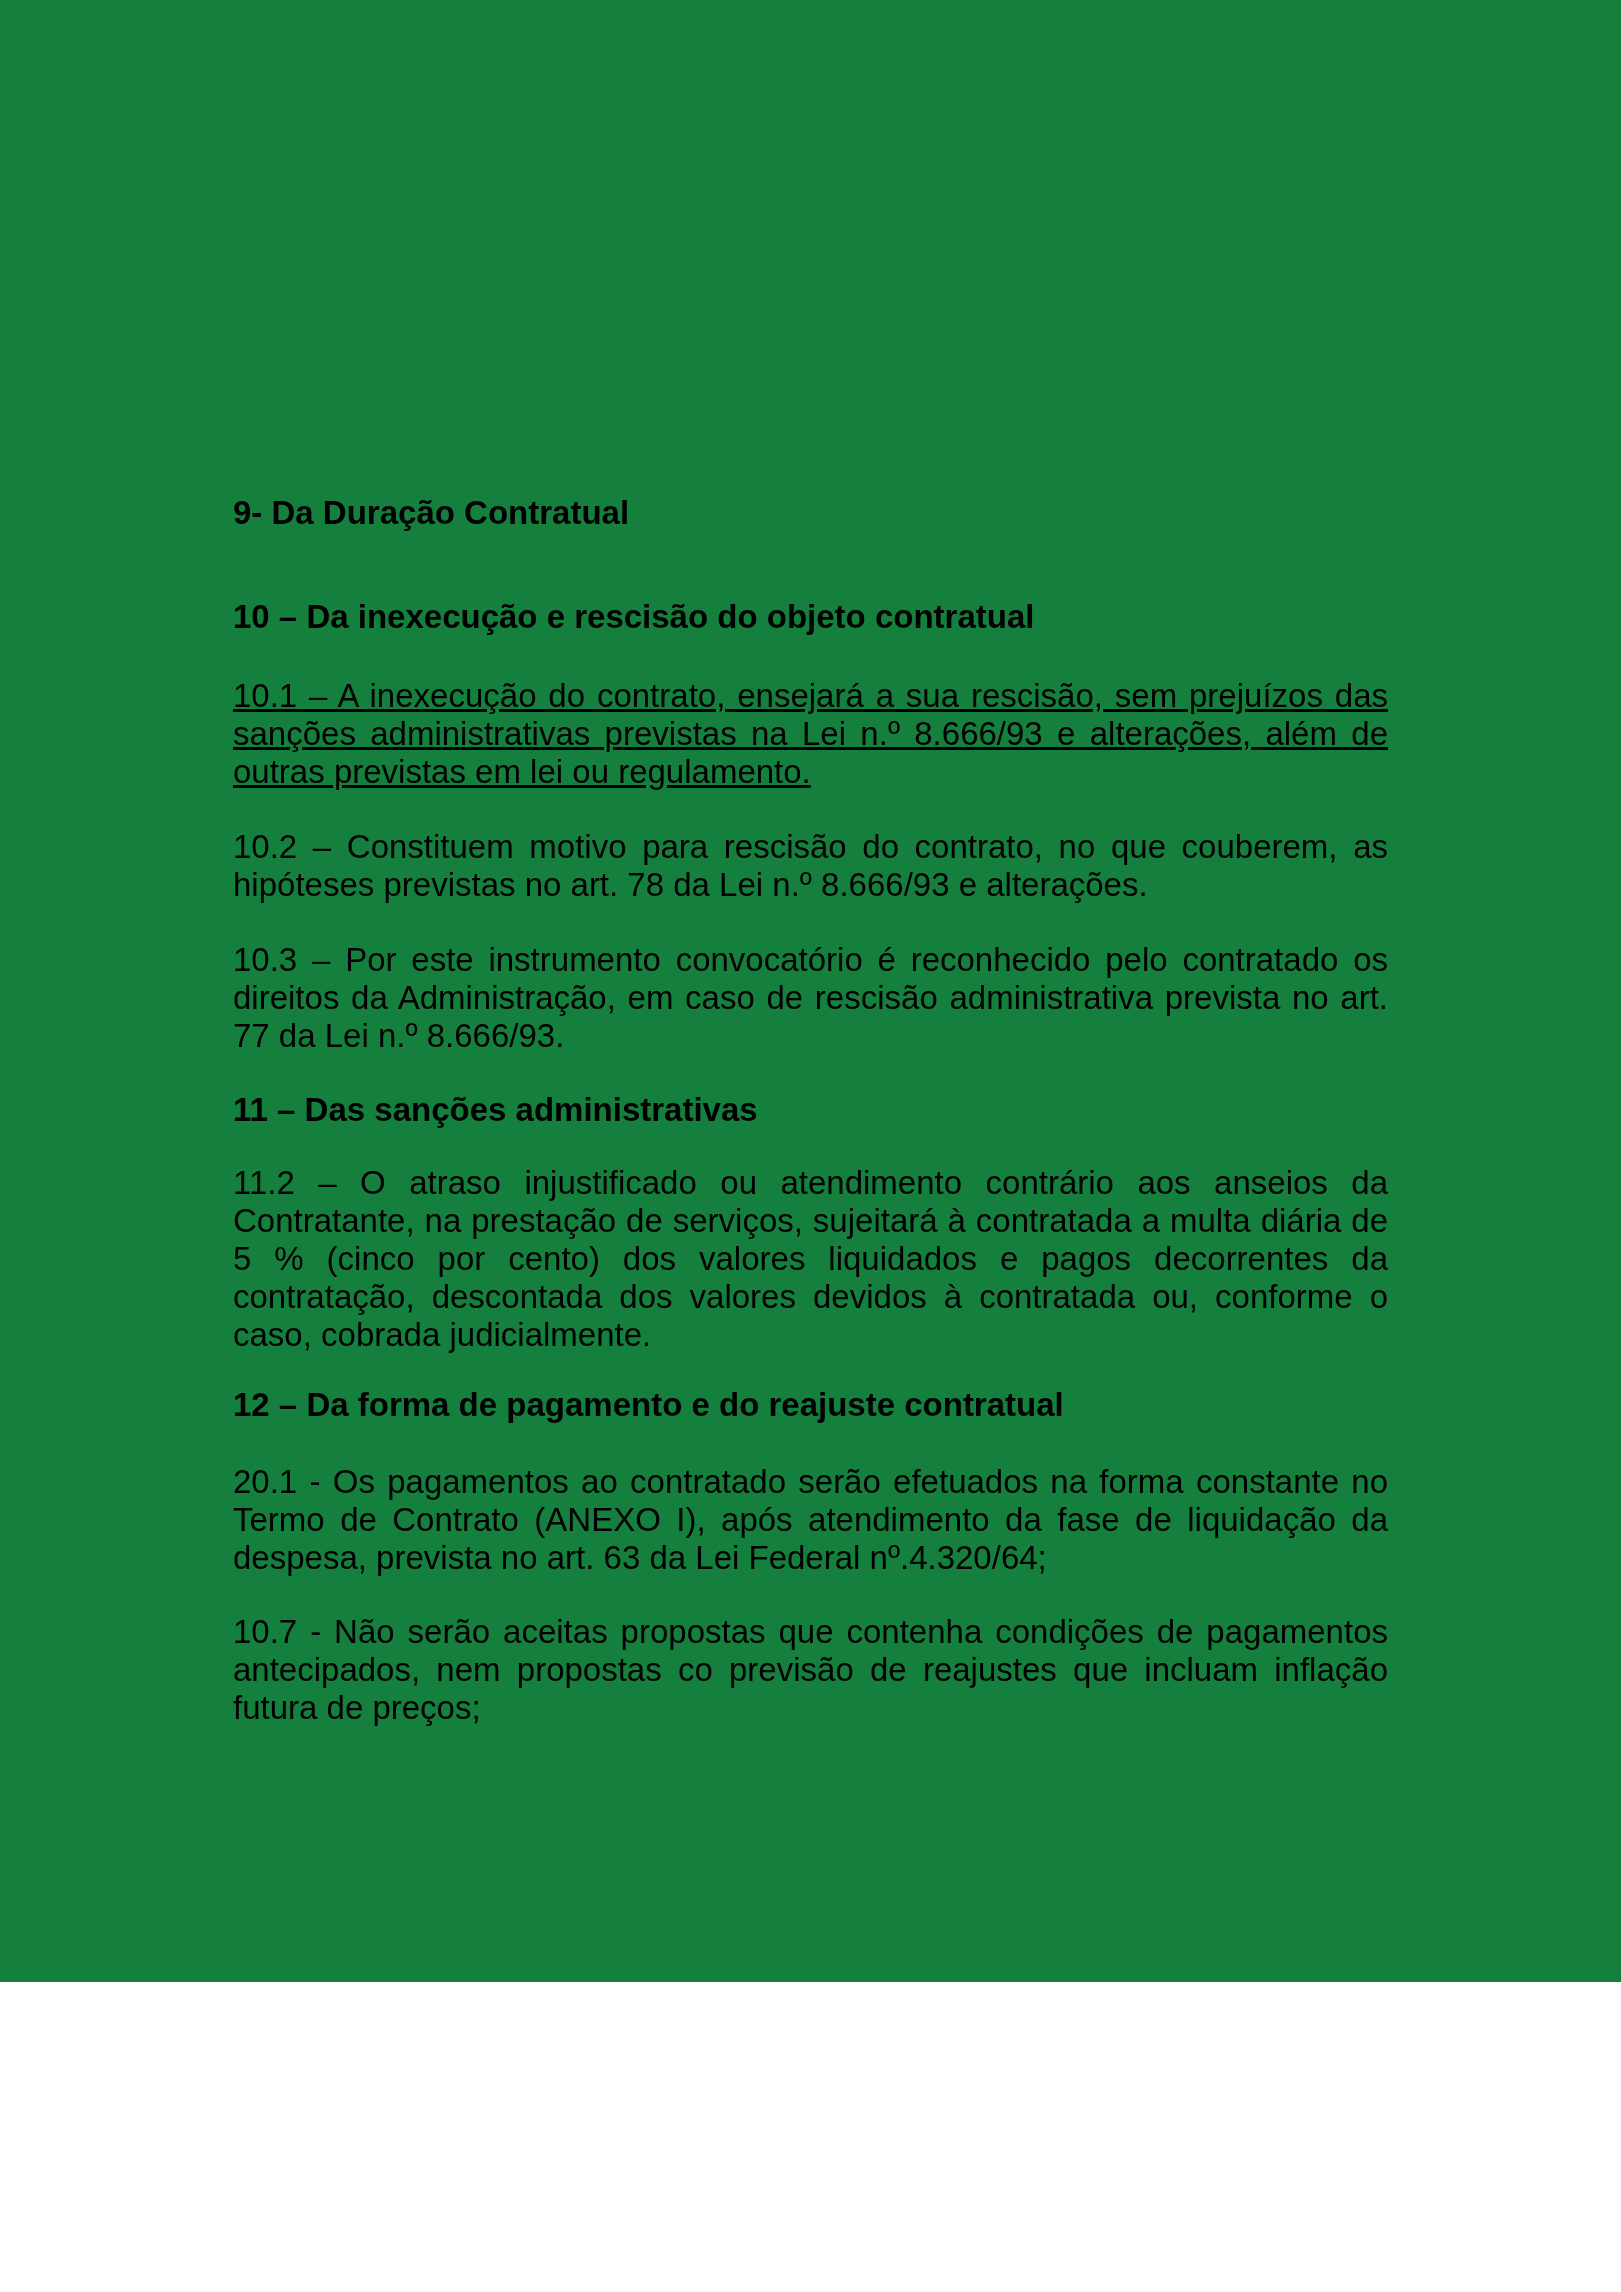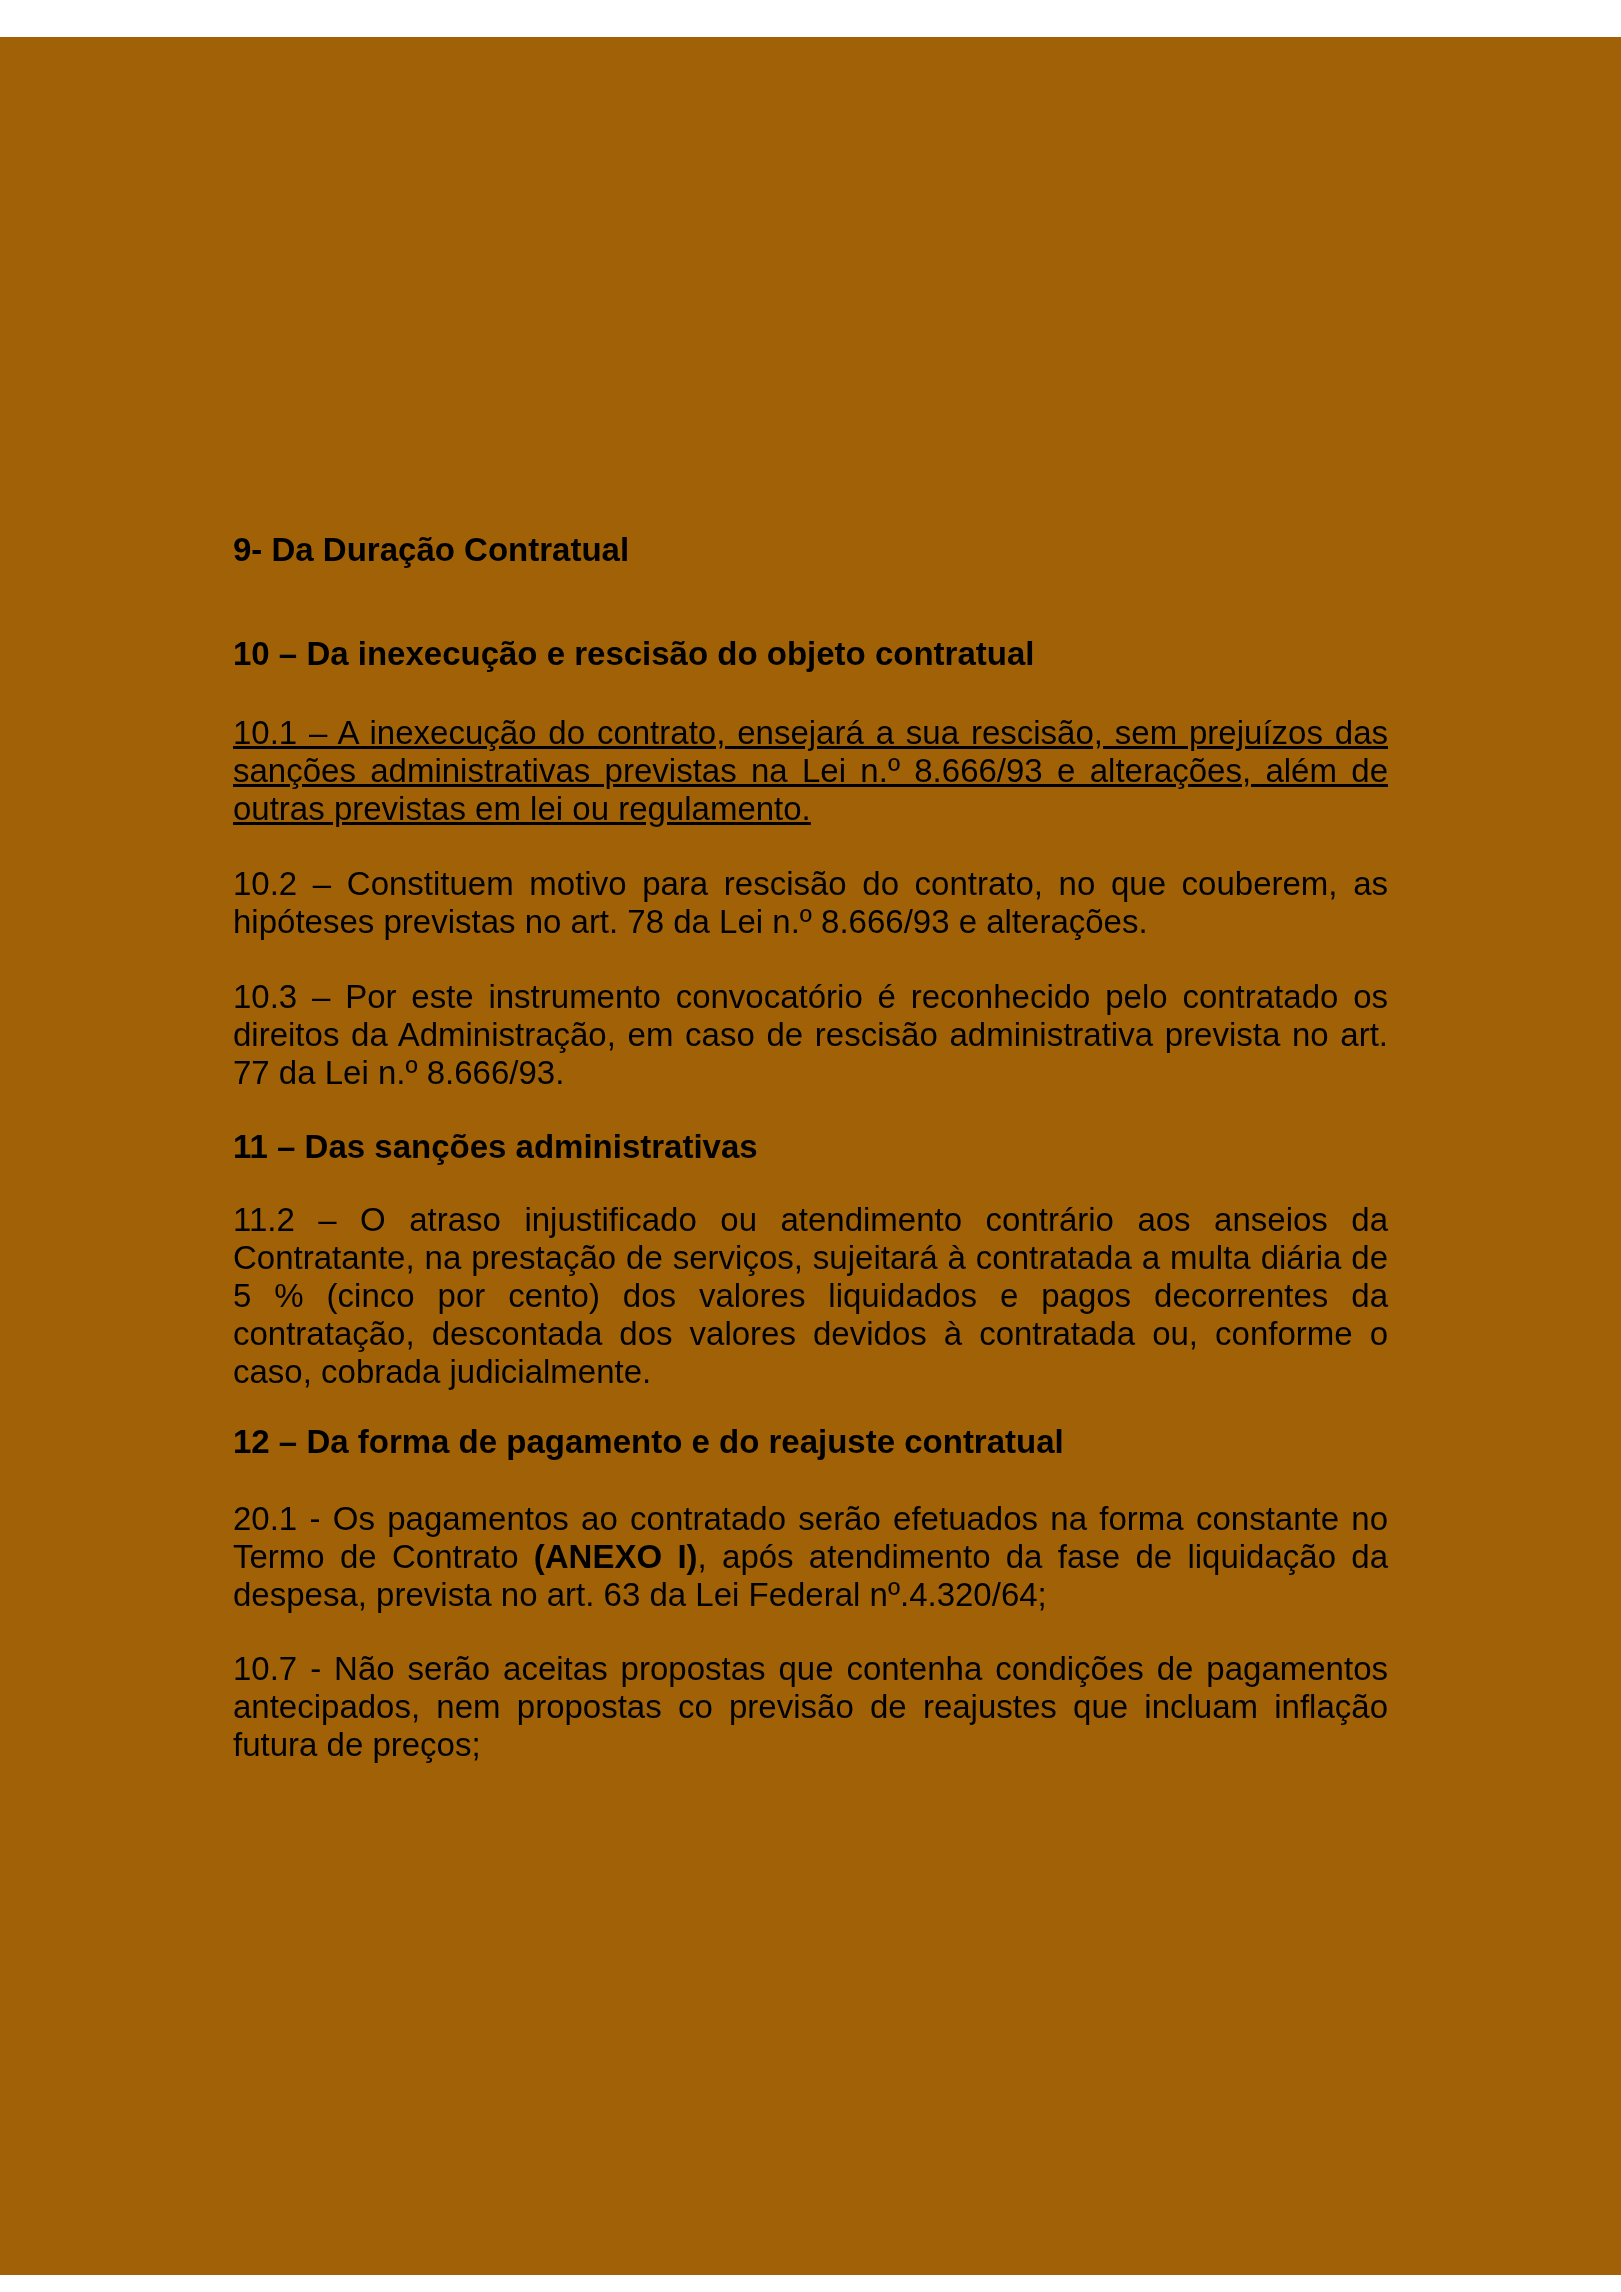--- a/index.html
+++ b/index.html
@@ -3,45 +3,44 @@
 <meta charset="utf-8">
 <style>
   html, body {
     margin: 0;
     padding: 0;
     background: #ffffff;
   }
   .page {
     position: relative;
     width: 1621px;
-    height: 2238px;
-    background: #a16207;
+    height: 1982px;
+    background: #15803d;
     color: #000000;
     font-family: "Liberation Sans", "DejaVu Sans", sans-serif;
     overflow: hidden;
-    margin-top: 37px;
   }
   .content {
     position: absolute;
     left: 233px;
     top: 494px;
     width: 1155px;
     font-size: 33px;
     line-height: 38px;
   }
   .heading {
     font-weight: bold;
     text-align: left;
     margin: 0;
   }
   .para {
     text-align: justify;
     margin: 0;
   }
-  .bold { font-weight: bold; }
+  .bold { font-weight: normal; }
 
   
   .mt-45 { margin-top: 44px; }
   .mt-67 { margin-top: 66px; }
   .mt-42 { margin-top: 41px; text-decoration: underline; }
   .mt-38 { margin-top: 37px; }
   .mt-37 { margin-top: 36px; }
   .mt-41 { margin-top: 40px; }
   .mt-36 { margin-top: 35px; }
   .mt-33 { margin-top: 32px; }

